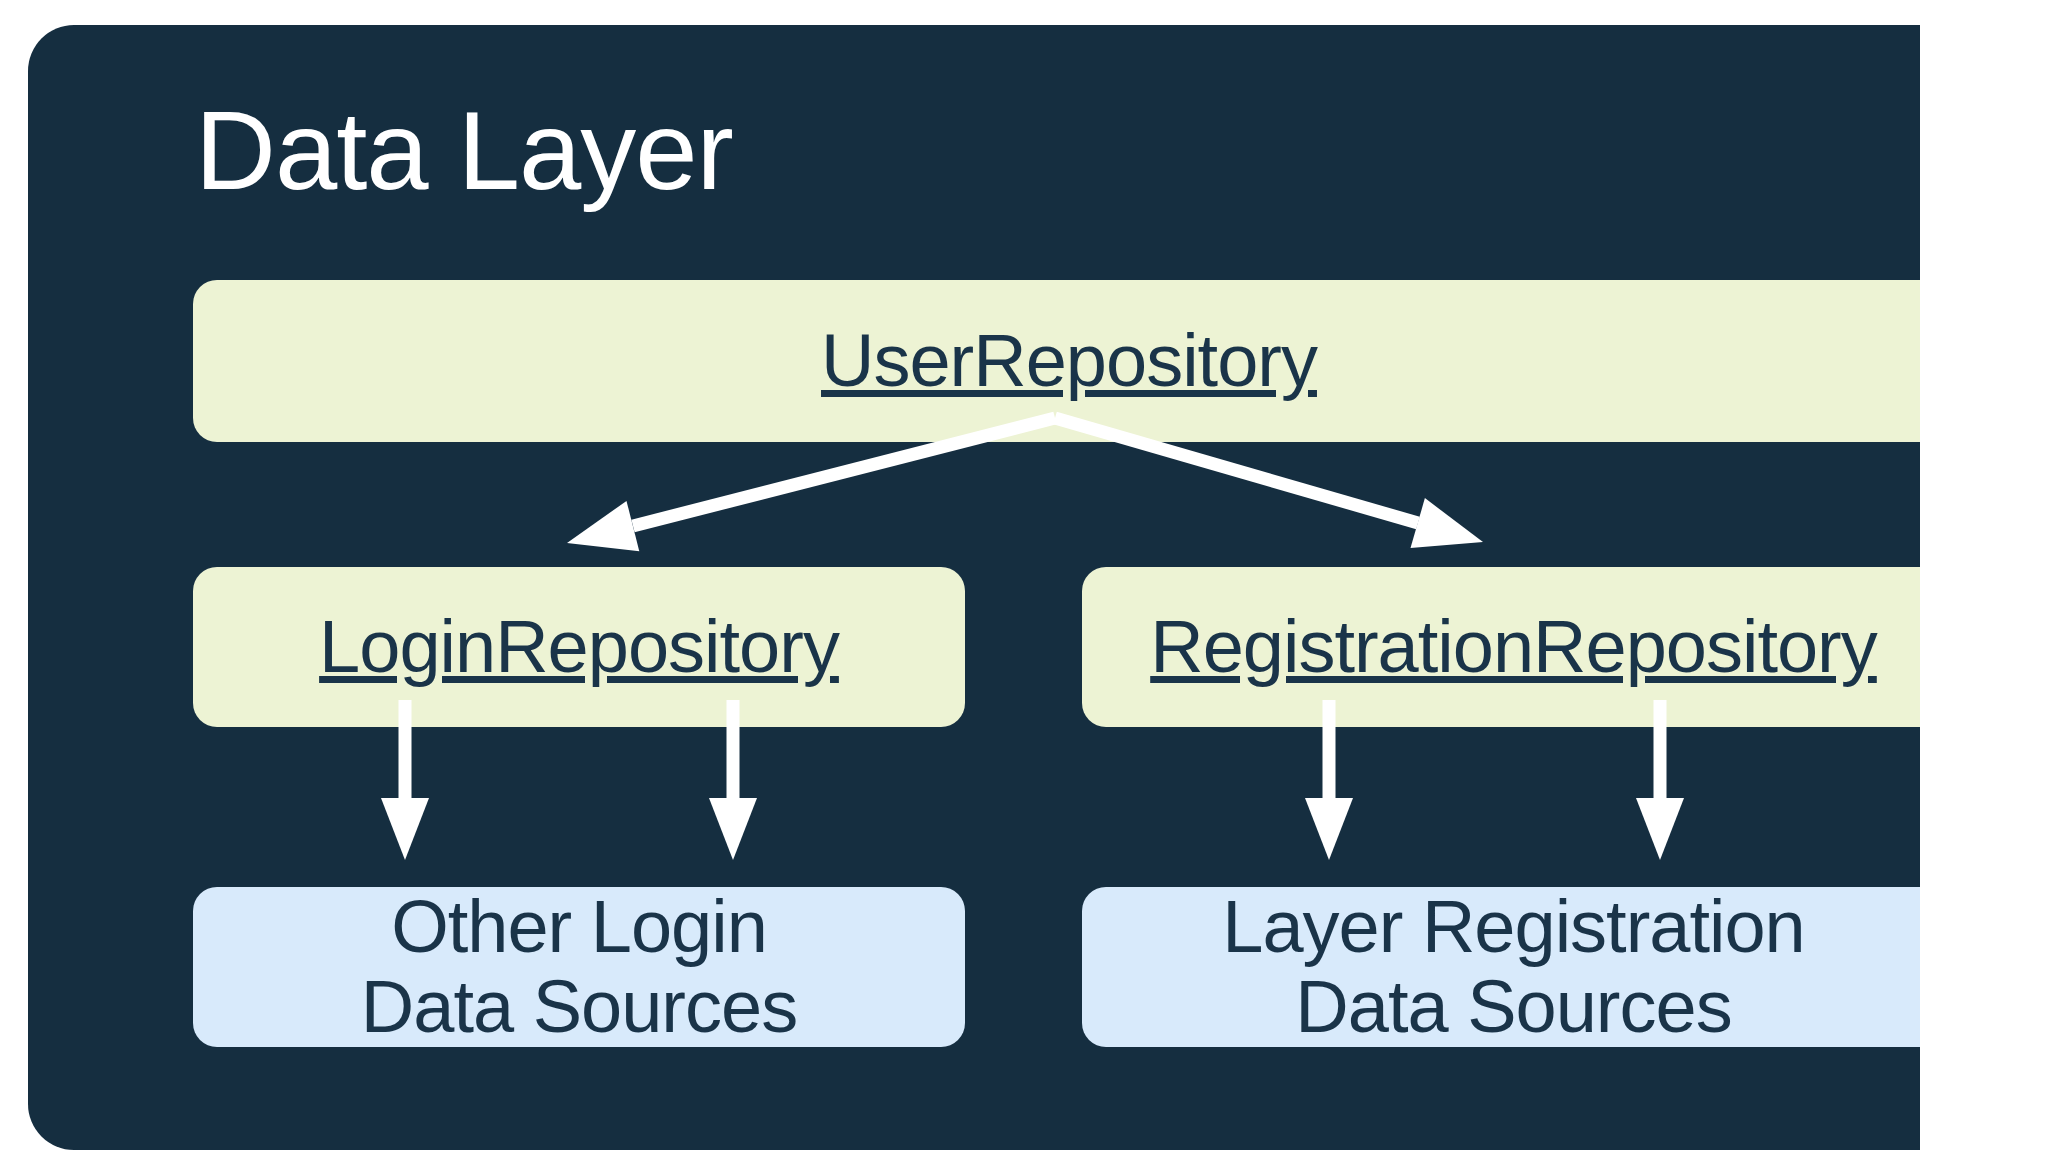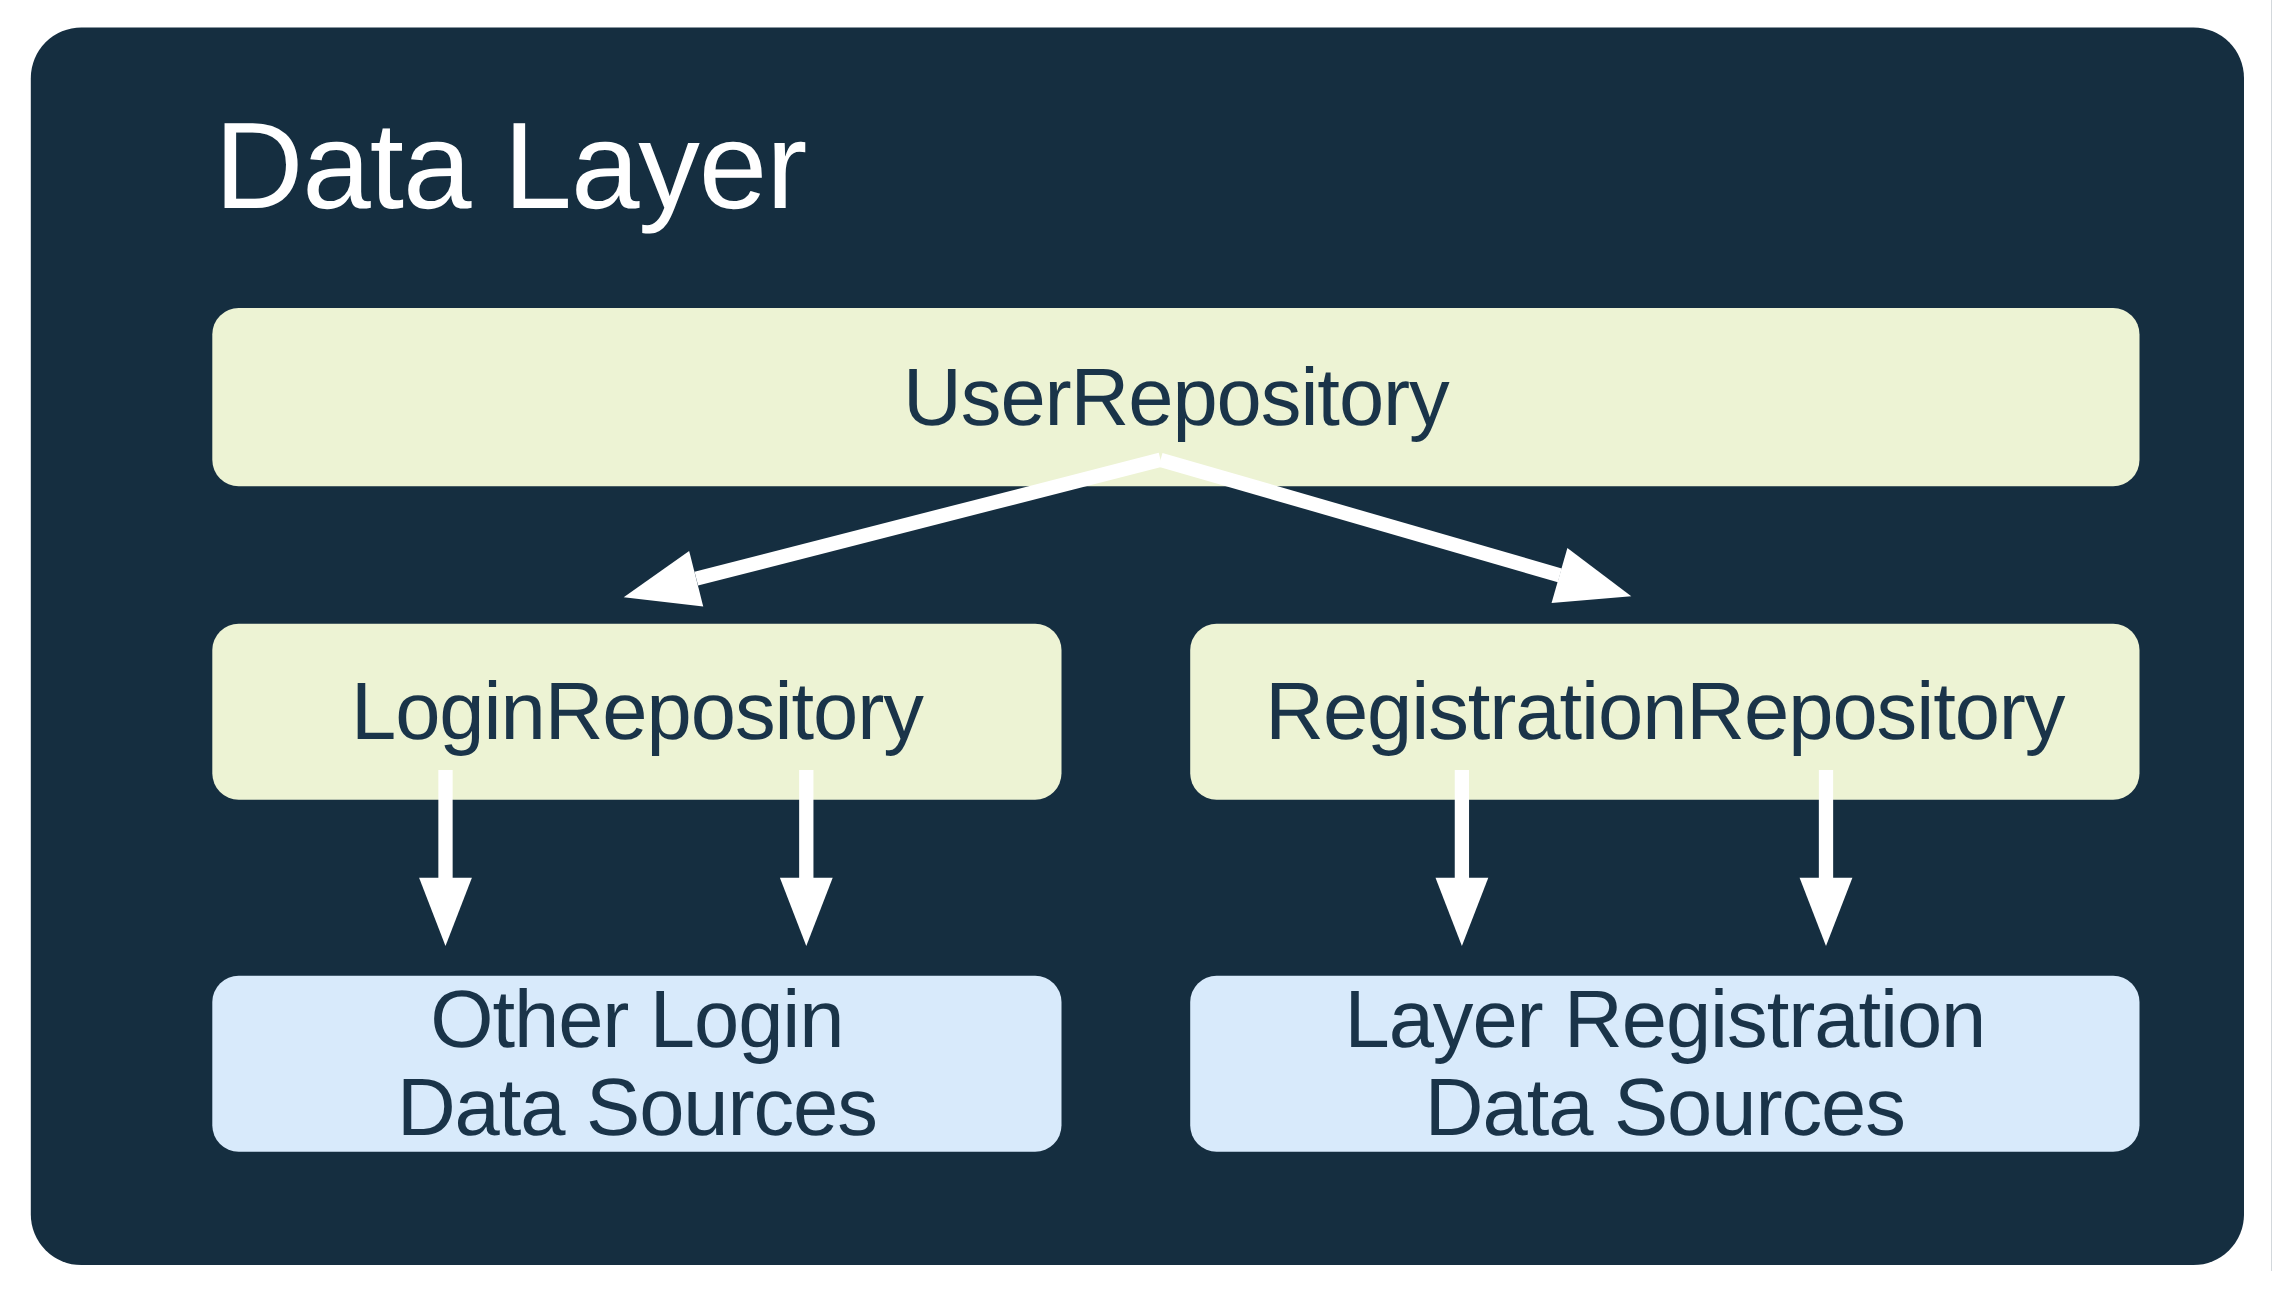--- a/index.html
+++ b/index.html
@@ -9,21 +9,21 @@
     --source-box-bg:#D8EAFB;
     --box-text:#1A3449;
     --title-text:#ffffff;
     --arrow:#ffffff;
   }
   *{margin:0;padding:0;box-sizing:border-box;}
   html,body{background:var(--page-bg);}
   body{font-family:"Liberation Sans", sans-serif;}
   .canvas{
     position:relative;
-    width:2065px;height:1175px;
+    width:1920px;height:1175px;
     background:var(--page-bg);
     overflow:hidden;
   }
   .container{
     position:absolute;
     left:28px;top:25px;
     width:2012px;height:1125px;
     background:var(--container-bg);
     border-radius:46px;
   }
@@ -41,21 +41,21 @@
     display:flex;
     align-items:center;
     justify-content:center;
     text-align:center;
     border-radius:24px;
     color:var(--box-text);
     font-size:74px;
     letter-spacing:-1px;
     line-height:1.08;
   }
-  .repo{background:var(--repo-box-bg);}
+  .repo{background:var(--repo-box-bg);text-decoration:underline;}
   .source{background:var(--source-box-bg);align-items:flex-end;}
   .box-user{left:165px;top:255px;width:1752px;height:162px;}
   .box-login{left:165px;top:542px;width:772px;height:160px;}
   .box-registration{left:1054px;top:542px;width:863px;height:160px;}
   .box-login-sources{left:165px;top:862px;width:772px;height:160px;}
   .box-registration-sources{left:1054px;top:862px;width:863px;height:160px;}
   .arrows{
     position:absolute;
     left:0;top:0;
     width:2065px;height:1175px;

